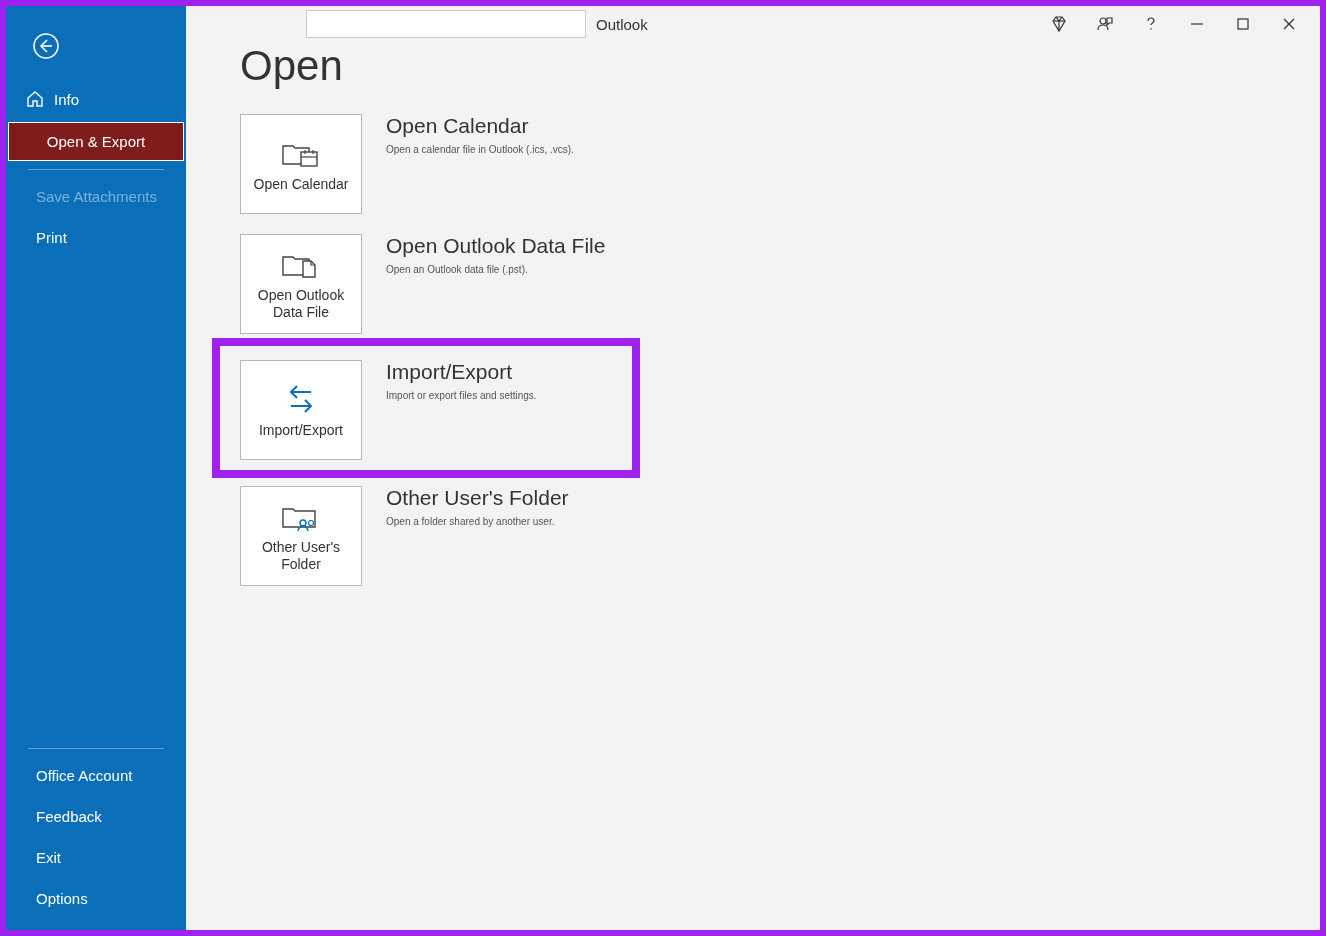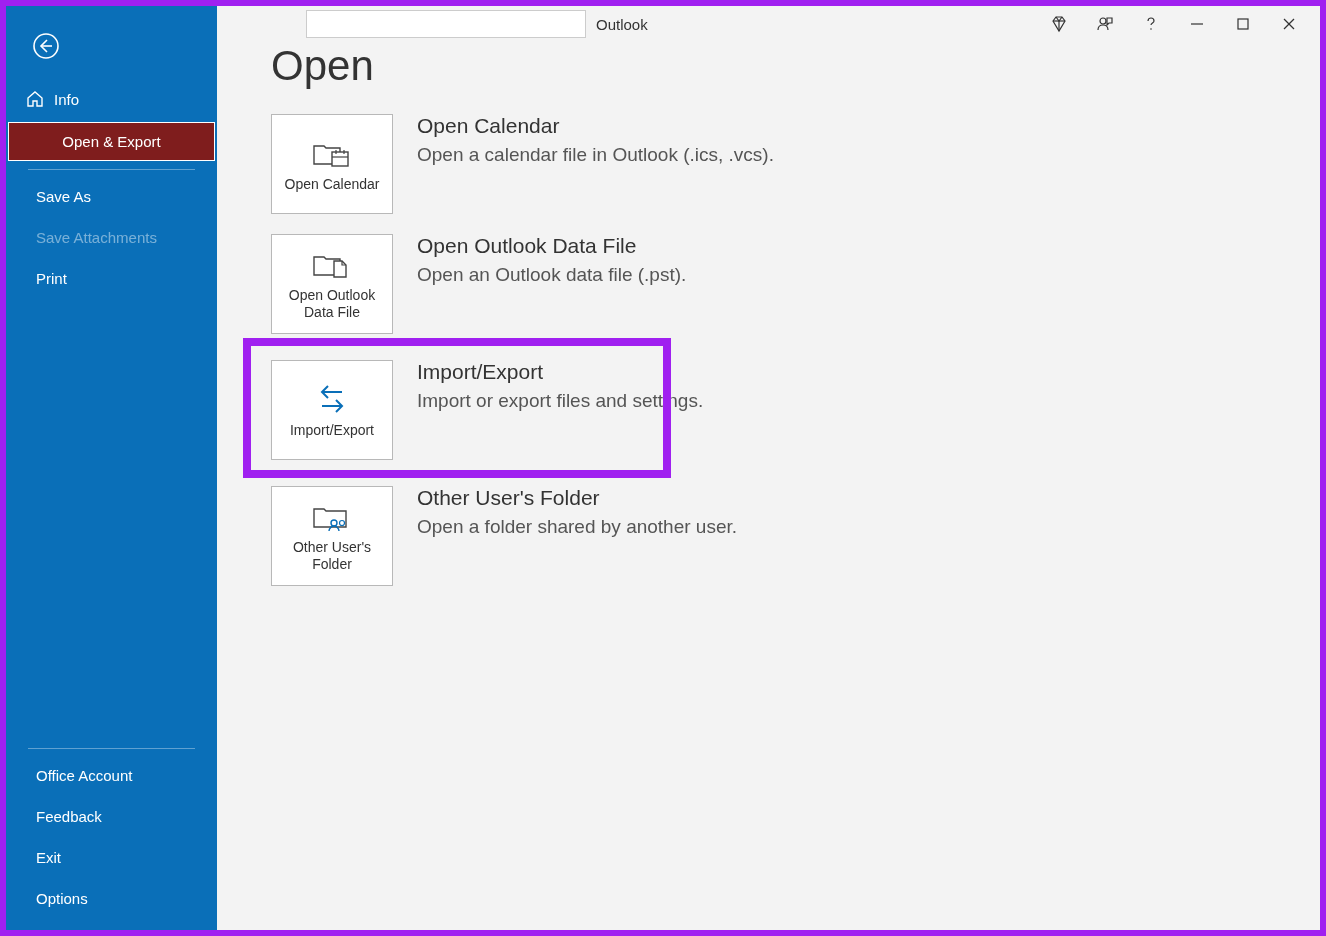--- a/index.html
+++ b/index.html
@@ -61,21 +61,21 @@
     .layout {
       position: absolute;
       top: 6px;
       left: 6px;
       right: 6px;
       bottom: 6px;
       display: flex;
       background: #fff;
     }
     .sidebar {
-      width: 211px;
+      width: 180px;
       background: #0a6fb8;
       color: #fff;
       display: flex;
       flex-direction: column;
       padding-top: 8px;
     }
     .sidebar-back {
       width: 40px;
       height: 40px;
       margin: 12px 0 12px 20px;
@@ -161,21 +161,21 @@
       line-height: 1.2;
     }
     .option-text { padding-top: 0; }
     .option-heading {
       font-size: 21px;
       font-weight: 400;
       color: #333;
       margin-bottom: 6px;
     }
     .option-desc {
-      font-size: 19px;
+      font-size: 10px;
       color: #555;
     }
     .highlight-box {
       position: absolute;
       border: 8px solid #a020f0;
       pointer-events: none;
       z-index: 1;
     }
     .highlight-box.importexport {
       left: -28px;
@@ -204,23 +204,20 @@
       </svg>
       <span>Info</span>
     </div>
 
     <div class="sidebar-item selected">
       <span>Open &amp; Export</span>
     </div>
 
     <div class="sidebar-divider"></div>
 
-    <div class="sidebar-item">
-      <span>Save As</span>
-    </div>
 
     <div class="sidebar-item disabled">
       <span>Save Attachments</span>
     </div>
 
     <div class="sidebar-item">
       <span>Print</span>
     </div>
 
     <div class="sidebar-footer">

